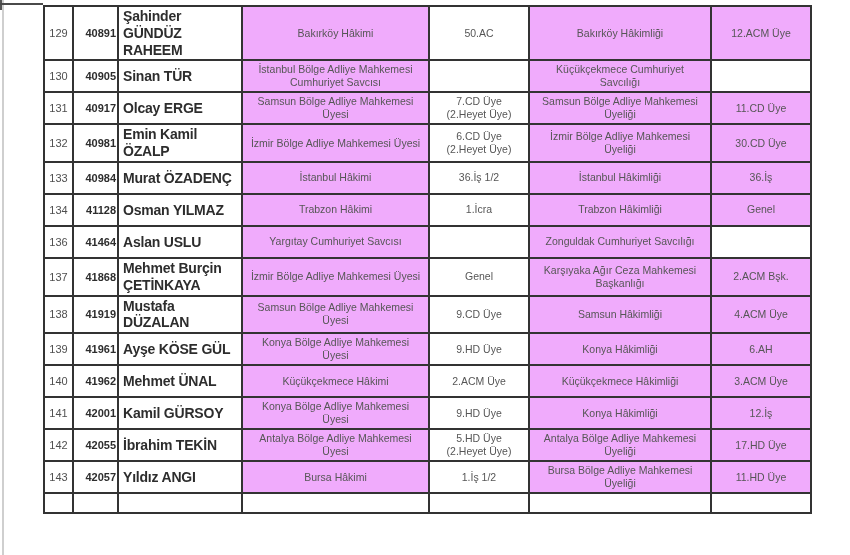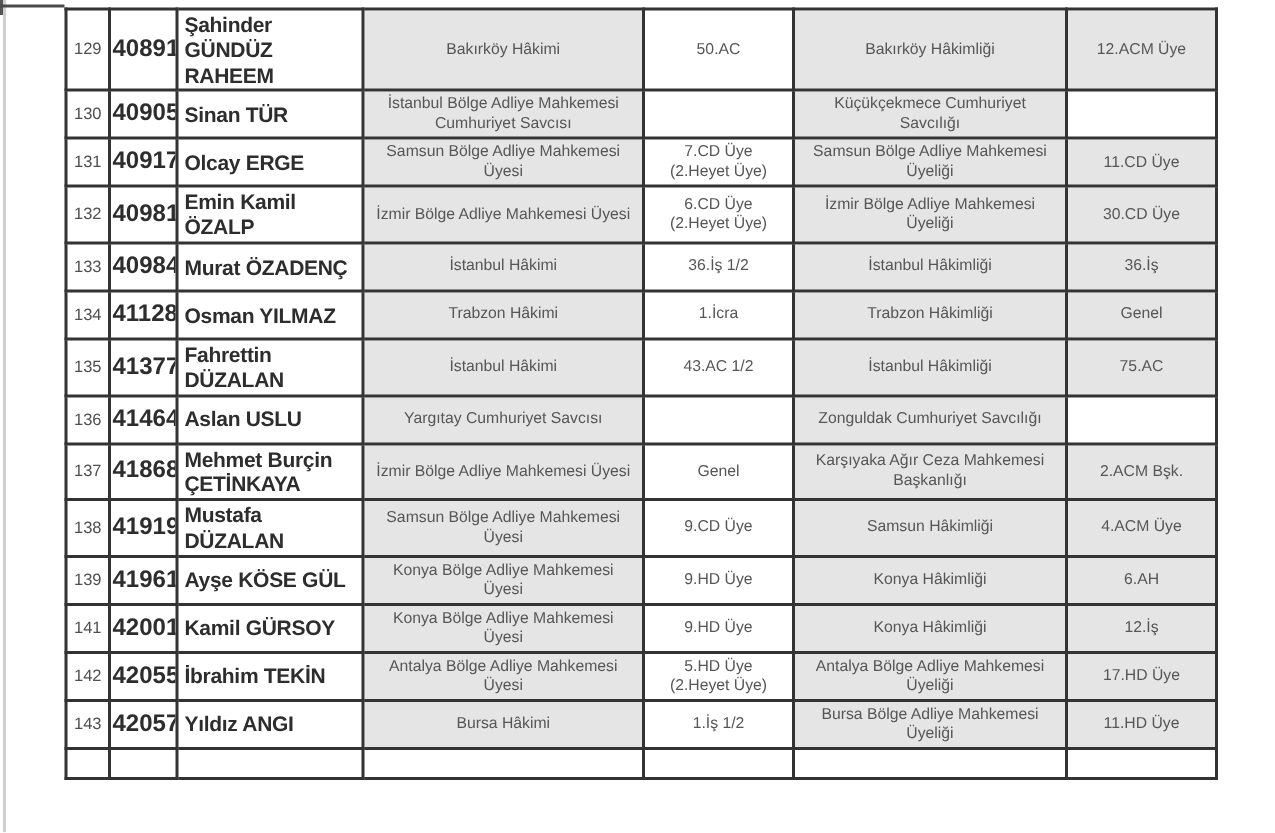--- a/index.html
+++ b/index.html
@@ -44,35 +44,35 @@
   col.c-name  { width:124px; }
   col.c-post1 { width:187px; }
   col.c-code1 { width:100px; }
   col.c-post2 { width:182px; }
   col.c-code2 { width:100px; }
 
   td.col-no {
     text-align:center; font-size:11px; color:#4f4f4f;
   }
   td.col-sicil {
-    text-align:center; font-size:16px; font-weight:bold; color:#2d2d2d;
+    text-align:right; font-size:11px; font-weight:bold; color:#2d2d2d;
   }
   td.col-name {
     font-size:14px; font-weight:bold; color:#2d2d2d;
     padding:1px 2px 1px 4px; line-height:1.2; letter-spacing:-0.2px;
   }
   td.col-post {
     text-align:center; font-size:10.5px; line-height:1.25;
     padding:1px 7px; color:#565656;
   }
   td.col-code {
     text-align:center; font-size:10.5px; line-height:1.25;
     white-space:pre-line; color:#565656; padding:1px 2px;margin-left:17px;
   }
-  td.shaded { background:#e5e5e5; }
+  td.shaded { background:#f0abfc; }
 </style>
 </head>
 <body>
 
 <div class="screen">
   <div class="scan-vline"></div>
   <div class="scan-vline-dark"></div>
   <div class="scan-top-fragment"></div>
 
   <table class="judicial-table">
@@ -136,29 +136,20 @@
         <tr>
           <td class="col-no">134</td>
           <td class="col-sicil">41128</td>
           <td class="col-name">Osman YILMAZ</td>
           <td class="col-post shaded">Trabzon Hâkimi</td>
           <td class="col-code">1.İcra</td>
           <td class="col-post shaded">Trabzon Hâkimliği</td>
           <td class="col-code shaded">Genel</td>
         </tr>
         <tr>
-          <td class="col-no">135</td>
-          <td class="col-sicil">41377</td>
-          <td class="col-name">Fahrettin DÜZALAN</td>
-          <td class="col-post shaded">İstanbul Hâkimi</td>
-          <td class="col-code">43.AC 1/2</td>
-          <td class="col-post shaded">İstanbul Hâkimliği</td>
-          <td class="col-code shaded">75.AC</td>
-        </tr>
-        <tr>
           <td class="col-no">136</td>
           <td class="col-sicil">41464</td>
           <td class="col-name">Aslan USLU</td>
           <td class="col-post shaded">Yargıtay Cumhuriyet Savcısı</td>
           <td class="col-code"></td>
           <td class="col-post shaded">Zonguldak Cumhuriyet Savcılığı</td>
           <td class="col-code"></td>
         </tr>
         <tr>
           <td class="col-no">137</td>
@@ -179,20 +170,29 @@
           <td class="col-code shaded">4.ACM Üye</td>
         </tr>
         <tr>
           <td class="col-no">139</td>
           <td class="col-sicil">41961</td>
           <td class="col-name">Ayşe KÖSE GÜL</td>
           <td class="col-post shaded">Konya Bölge Adliye Mahkemesi Üyesi</td>
           <td class="col-code">9.HD Üye</td>
           <td class="col-post shaded">Konya Hâkimliği</td>
           <td class="col-code shaded">6.AH</td>
+        </tr>
+        <tr>
+          <td class="col-no">140</td>
+          <td class="col-sicil">41962</td>
+          <td class="col-name">Mehmet ÜNAL</td>
+          <td class="col-post shaded">Küçükçekmece Hâkimi</td>
+          <td class="col-code">2.ACM Üye</td>
+          <td class="col-post shaded">Küçükçekmece Hâkimliği</td>
+          <td class="col-code shaded">3.ACM Üye</td>
         </tr>
         <tr>
           <td class="col-no">141</td>
           <td class="col-sicil">42001</td>
           <td class="col-name">Kamil GÜRSOY</td>
           <td class="col-post shaded">Konya Bölge Adliye Mahkemesi Üyesi</td>
           <td class="col-code">9.HD Üye</td>
           <td class="col-post shaded">Konya Hâkimliği</td>
           <td class="col-code shaded">12.İş</td>
         </tr>

